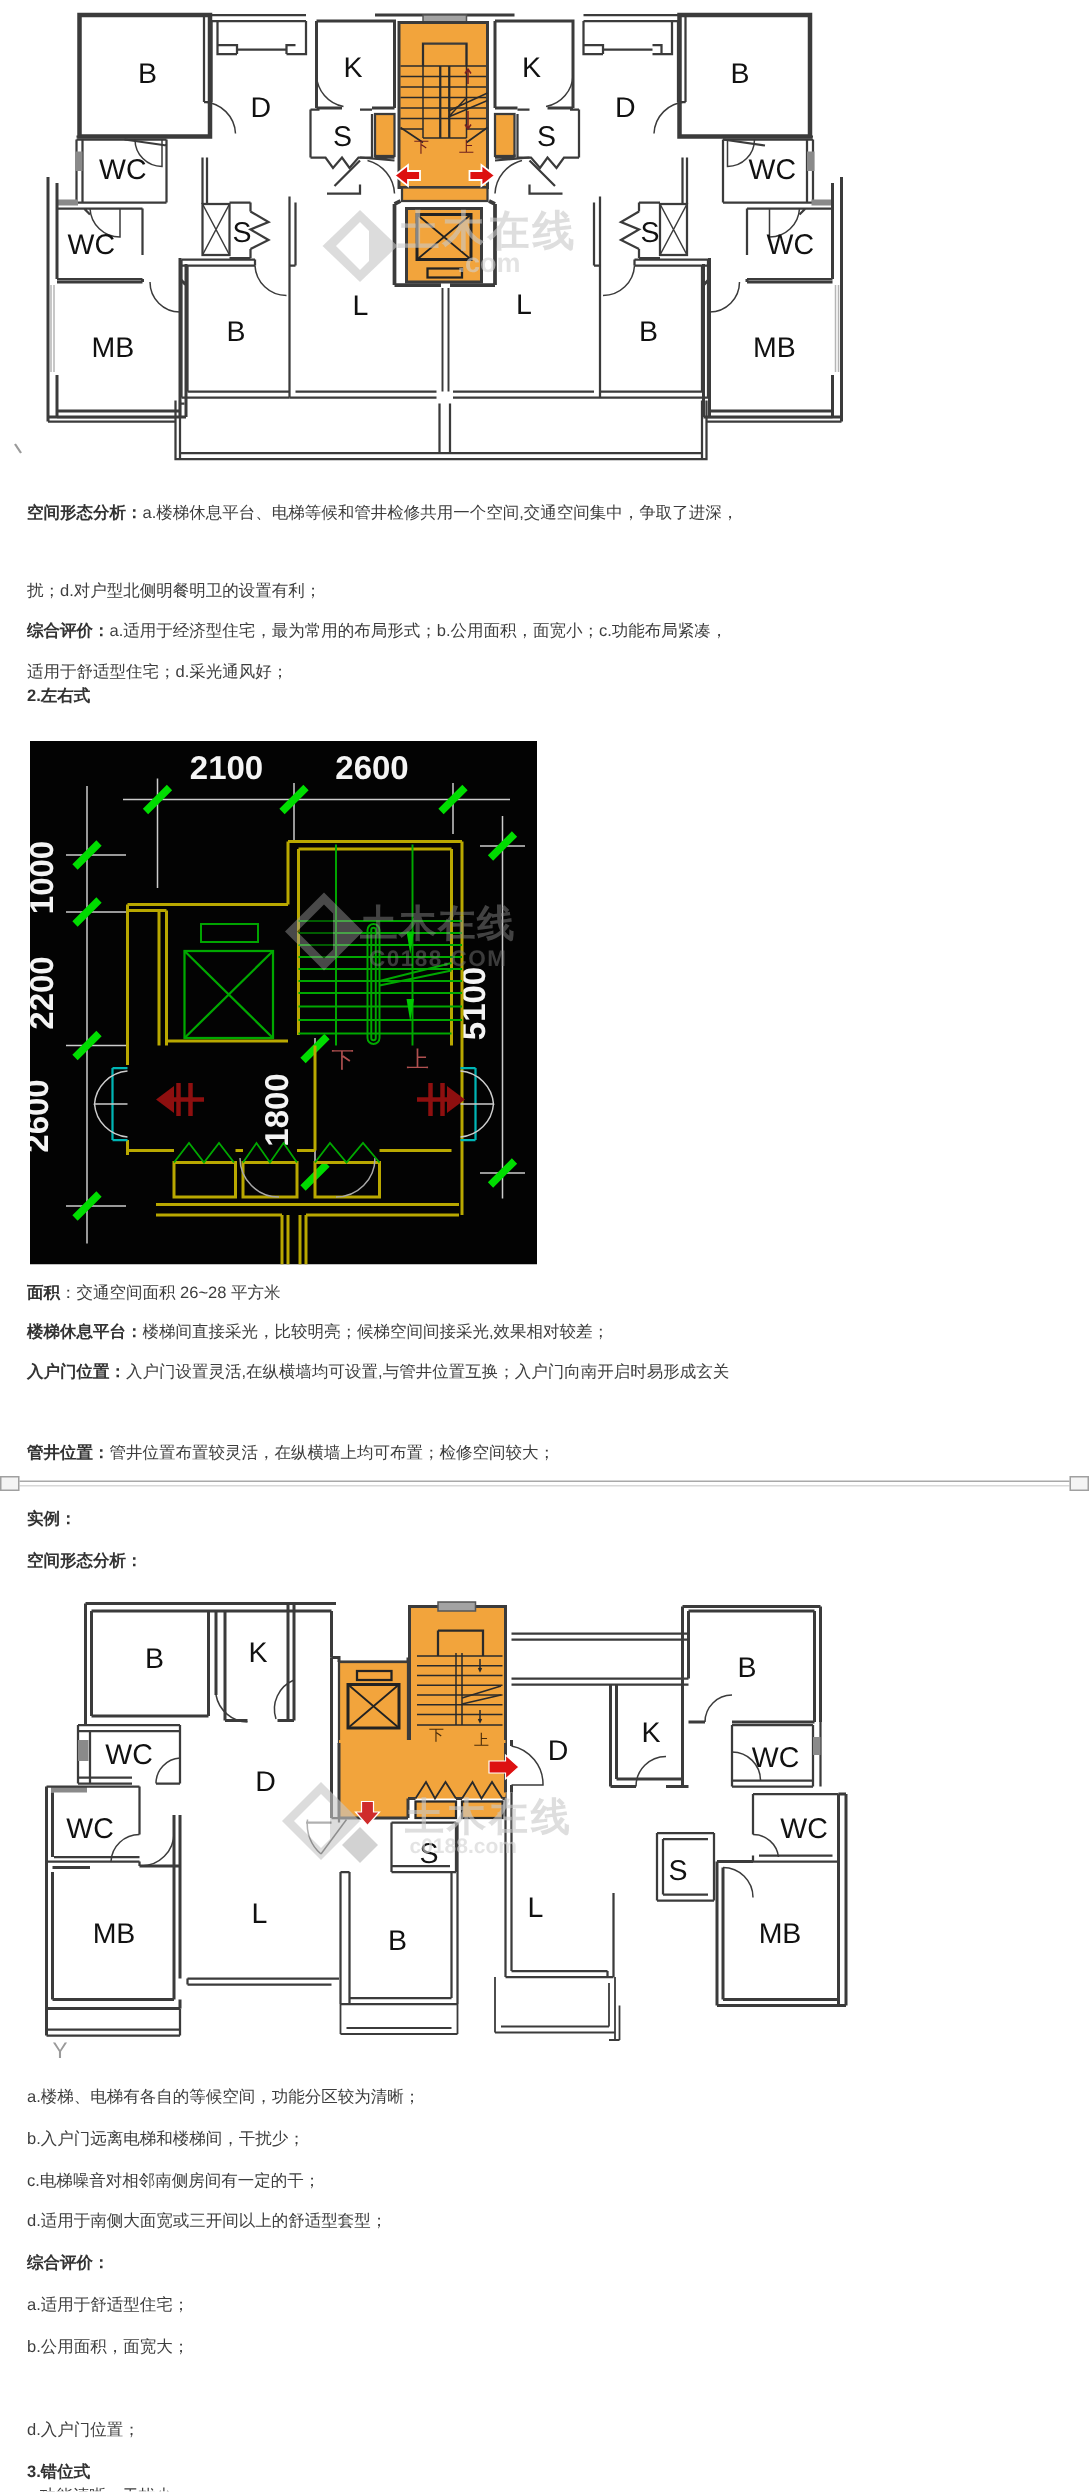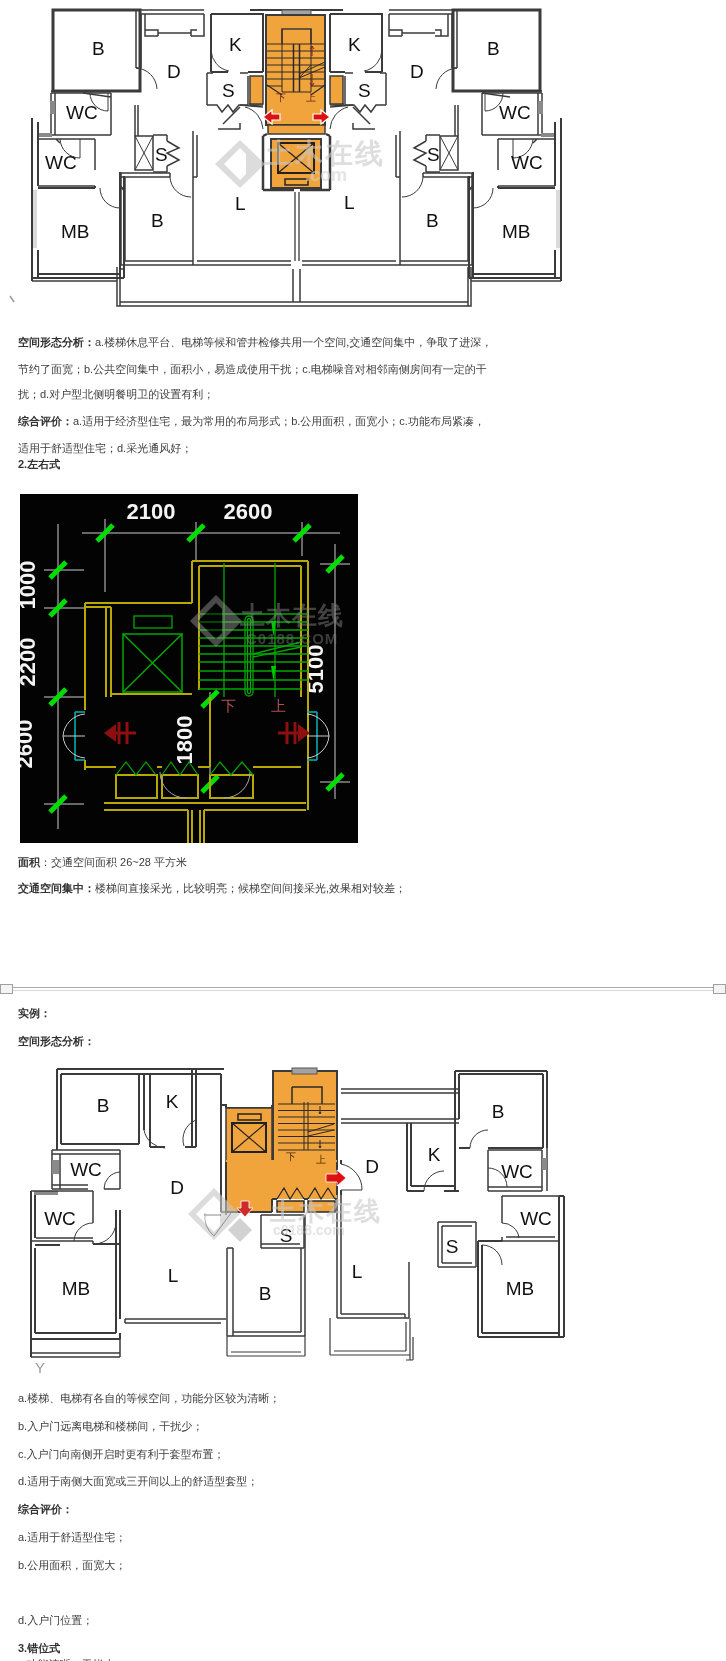--- a/index.html
+++ b/index.html
@@ -194,21 +194,20 @@
 <path d="M240,140 L265,164 L240,188 L215,164 Z" fill="#c6c6c6"></path>
 <path d="M240,148 L256,164 L240,180 L224,164 Z" fill="#fff"></path>
 <path d="M246,151 L259,164 L246,177 Z" fill="#c6c6c6"></path>
 <text x="265" y="163" font-size="28" font-weight="bold" fill="#c9c9c9" letter-spacing="2">土木在线</text>
 <text x="305" y="181" font-size="18" font-weight="bold" fill="#d2d2d2">.com</text>
 </g>
 <path d="M10,296 L14,302" stroke="#9a9a9a" stroke-width="1.5" fill="none"></path>
 </svg>
 
 <div class="t" style="top:334px"><b>空间形态分析：</b>a.楼梯休息平台、电梯等候和管井检修共用一个空间,交通空间集中，争取了进深，</div>
-<div class="t" style="top:361px">节约了面宽；b.公共空间集中，面积小，易造成使用干扰；c.电梯噪音对相邻南侧房间有一定的干</div>
 <div class="t" style="top:386px">扰；d.对户型北侧明餐明卫的设置有利；</div>
 
 <div class="t" style="top:413px"><b>综合评价：</b>a.适用于经济型住宅，最为常用的布局形式；b.公用面积，面宽小；c.功能布局紧凑，</div>
 <div class="t" style="top:440px">适用于舒适型住宅；d.采光通风好；</div>
 
 <div class="t" style="top:456px"><b>2.左右式</b></div>
 
 <svg id="cad" style="left:20px;top:494px" width="338" height="349" viewBox="0 0 338 349">
 
 <rect x="0" y="0" width="338" height="349" fill="#030303"></rect>
@@ -314,21 +313,23 @@
 <g opacity="0.45">
 <path d="M196,101 L222,127 L196,153 L170,127 Z" fill="#9f9f9f"></path>
 <path d="M196,109 L214,127 L196,145 L178,127 Z" fill="#030303"></path>
 <path d="M202,112 L217,127 L202,142 Z" fill="#9f9f9f"></path>
 <text x="220" y="130" font-size="25" font-weight="bold" fill="#8f8f8f" letter-spacing="1">土木在线</text>
 <text x="226" y="150" font-size="15" font-weight="bold" fill="#7f7f7f" letter-spacing="1">C0188.COM</text>
 </g>
 </svg>
 
 <div class="t" style="top:854px"><b>面积</b>：交通空间面积 26~28 平方米</div>
-<div class="t" style="top:880px"><b>交通空间集中：</b>楼梯间直接采光，比较明亮；候梯空间间接采光,效果相对较差；</div>
+<div class="t" style="top:880px"><b>楼梯休息平台：</b>楼梯间直接采光，比较明亮；候梯空间间接采光,效果相对较差；</div>
+<div class="t" style="top:907px"><b>入户门位置：</b>入户门设置灵活,在纵横墙均可设置,与管井位置互换；入户门向南开启时易形成玄关</div>
+<div class="t" style="top:961px"><b>管井位置：</b>管井位置布置较灵活，在纵横墙上均可布置；检修空间较大；</div>
 
 <div style="position:absolute;left:0;top:984px;width:726px;height:8px;">
   <div style="position:absolute;left:0;top:3px;width:726px;border-top:1px solid #a9a9a9;border-bottom:1px solid #d8d8d8;height:2px;"></div>
   <div style="position:absolute;left:0;top:0;width:11px;height:8px;border:1px solid #a0a0a0;background:#f4f4f4;"></div>
   <div style="position:absolute;right:0;top:0;width:11px;height:8px;border:1px solid #a0a0a0;background:#f4f4f4;"></div>
 </div>
 
 <div class="t" style="top:1005px"><b>实例：</b></div>
 <div class="t" style="top:1033px"><b>空间形态分析：</b></div>
 
@@ -483,21 +484,21 @@
 <path d="M240,158 L252,170 L240,182 L228,170 Z" fill="#b5b5b5"></path>
 <text x="270" y="160" font-size="26" font-weight="bold" fill="#c9c9c9" letter-spacing="2">土木在线</text>
 <text x="273" y="175" font-size="14" font-weight="bold" fill="#d2d2d2">c0188.com</text>
 </g>
 </svg>
 
 <div style="position:absolute;left:35px;top:1359px;font-size:15px;color:#9a9a9a;">Y</div>
 
 <div class="t" style="top:1390px">a.楼梯、电梯有各自的等候空间，功能分区较为清晰；</div>
 <div class="t" style="top:1418px">b.入户门远离电梯和楼梯间，干扰少；</div>
-<div class="t" style="top:1446px">c.入户门向南侧开启时更有利于套型布置；</div>
+<div class="t" style="top:1446px">c.电梯噪音对相邻南侧房间有一定的干；</div>
 <div class="t" style="top:1473px">d.适用于南侧大面宽或三开间以上的舒适型套型；</div>
 
 <div class="t" style="top:1501px"><b>综合评价：</b></div>
 <div class="t" style="top:1529px">a.适用于舒适型住宅；</div>
 <div class="t" style="top:1557px">b.公用面积，面宽大；</div>
 <div class="t" style="top:1656px">c.功能清晰，干扰少；</div>
 <div class="t" style="top:1612px">d.入户门位置；</div>
 
 <div class="t" style="top:1640px"><b>3.错位式</b></div>
 

